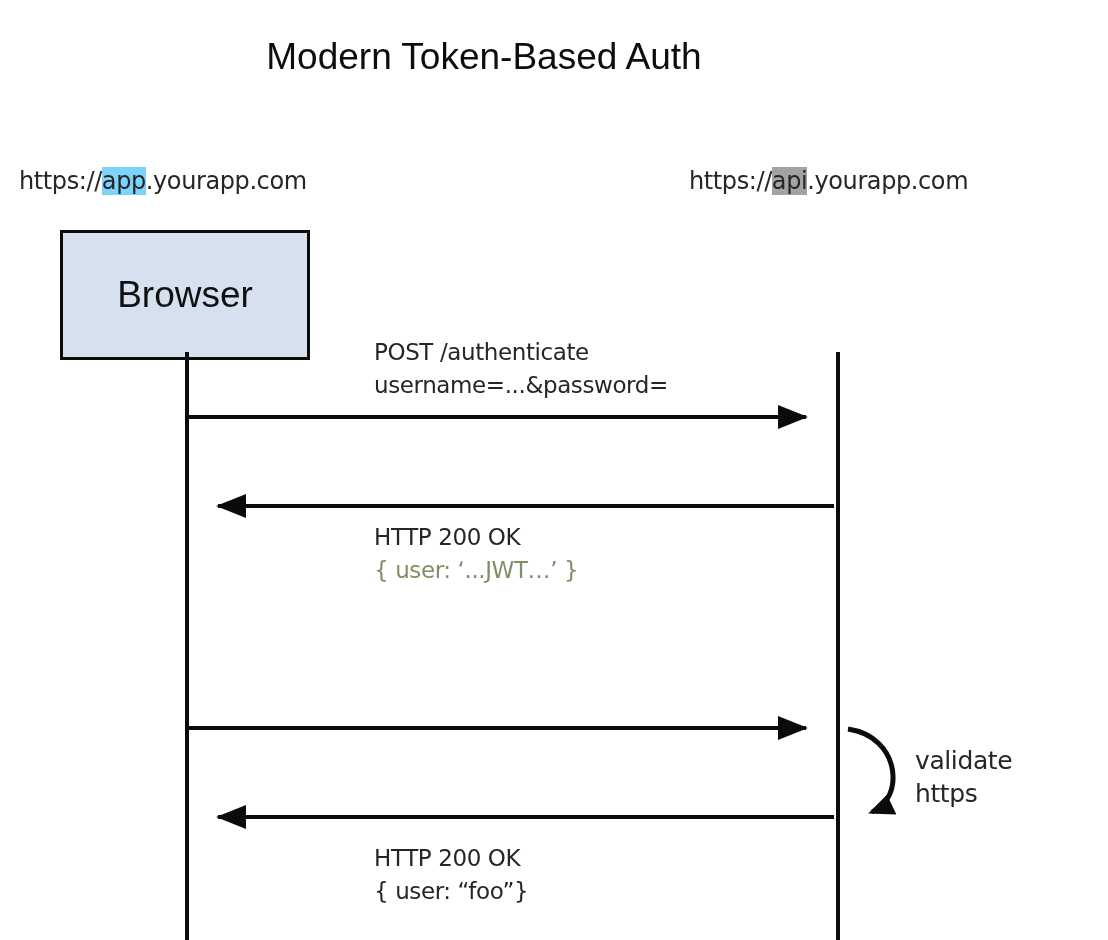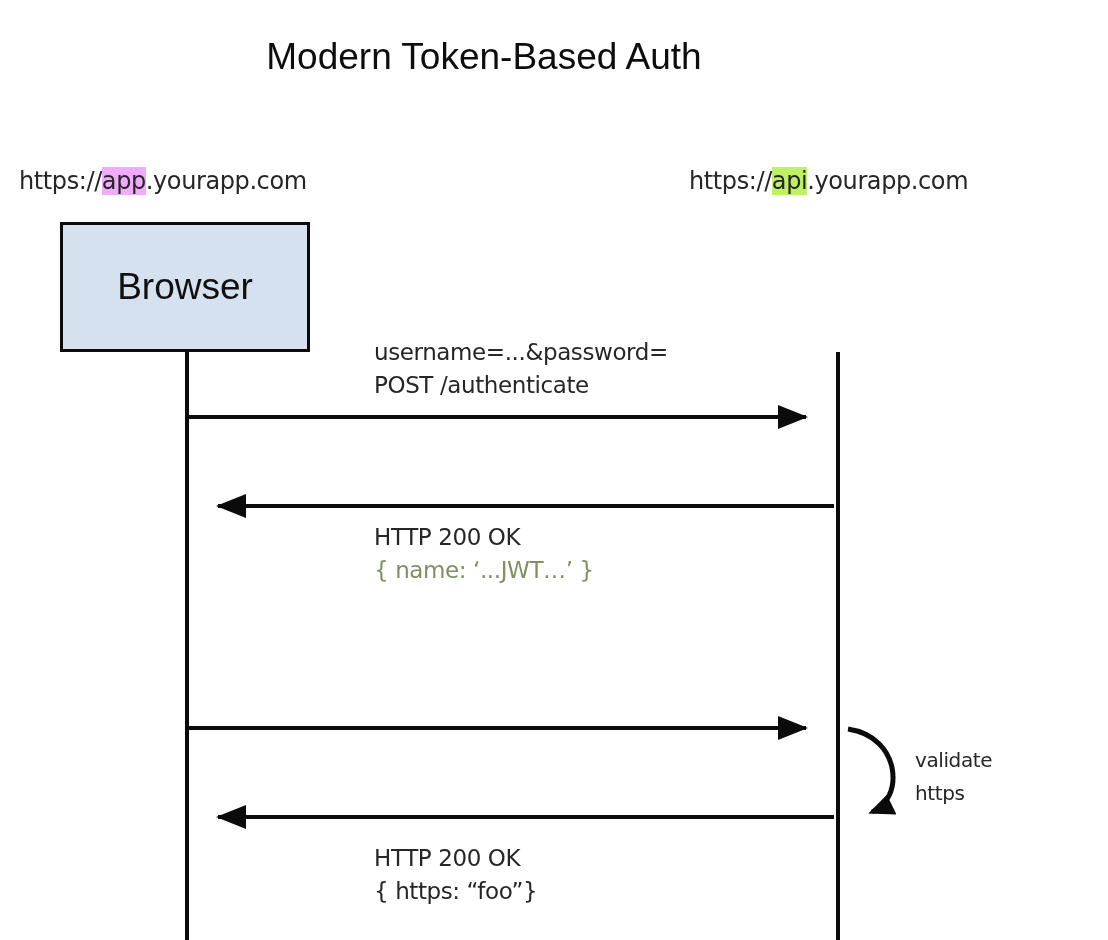--- a/index.html
+++ b/index.html
@@ -38,37 +38,38 @@
   .url-label {
     position: absolute;
     font-family: "DejaVu Sans", sans-serif;
     font-size: 24px;
     font-weight: 400;
     color: #262626;
     white-space: nowrap;
     letter-spacing: -0.4px;
   }
   .url-label .hl-blue {
-    background: #f0abfc;
+    background: #7dd3fc;
   }
   .url-label .hl-green {
-    background: #bef264;
+    background: #a3a3a3;
   }
   #url-browser { left: 19px;  top: 167px; }
   #url-server  { left: 689px; top: 167px; }
 
   
   .participant-box {
     position: absolute;
     background: #d6e1f0;
     border: 3px solid #0b0b0b;
     box-sizing: border-box;
     display: flex;
     align-items: center;
     justify-content: center;
+    margin-top: 8px;
   }
   .participant-box .participant-label {
     font-family: "Liberation Sans", sans-serif;
     font-size: 37px;
     font-weight: 400;
     color: #101010;
     letter-spacing: 0px;
     white-space: nowrap;
   }
   #box-browser { left: 60px;  top: 222px; width: 250px; height: 130px; }
@@ -114,21 +115,21 @@
   #msg-resp-auth { left: 374px; top: 521px; }
   #msg-get       { left: 374px; top: 649px; }
   #msg-resp-user { left: 374px; top: 842px; }
 
   
   #selfcall-note {
     position: absolute;
     left: 915px;
     top: 744px;
     font-family: "DejaVu Sans", sans-serif;
-    font-size: 20px;
+    font-size: 25px;
     line-height: 33px;
     color: #262626;
     white-space: nowrap;
     letter-spacing: -0.4px;
   }
 </style>
 </head>
 <body>
 
 <div id="canvas">
@@ -172,34 +173,34 @@
     <line x1="834" y1="506" x2="218" y2="506" stroke="#0b0b0b" stroke-width="4" marker-end="url(#head-left-lg)"></line>
 
     <line x1="189" y1="728" x2="806" y2="728" stroke="#0b0b0b" stroke-width="4" marker-end="url(#head-right-lg)"></line>
 
     <path d="M 848,729 C 902,737 904,800 872,812" fill="none" stroke="#0b0b0b" stroke-width="5" marker-end="url(#head-arc)"></path>
 
     <line x1="834" y1="817" x2="218" y2="817" stroke="#0b0b0b" stroke-width="4" marker-end="url(#head-left-lg)"></line>
   </svg>
 
   <div class="msg-text" id="msg-post">
+    <div>POST /authenticate</div>
     <div>username=...&amp;password=</div>
-    <div>POST /authenticate</div>
     <div class="line-clip">...</div>
   </div>
 
   <div class="msg-text" id="msg-resp-auth">
     <div>HTTP 200 OK</div>
-    <div class="line-muted">{ name: ‘...JWT…’ }</div>
+    <div class="line-muted">{ user: ‘...JWT…’ }</div>
   </div>
 
 
   <div class="msg-text" id="msg-resp-user">
     <div>HTTP 200 OK</div>
-    <div>{ https: “foo”}</div>
+    <div>{ user: “foo”}</div>
   </div>
 
   <div id="selfcall-note">
     <div>validate</div>
     <div>https</div>
   </div>
 
 </div>
 
 </body></html>

